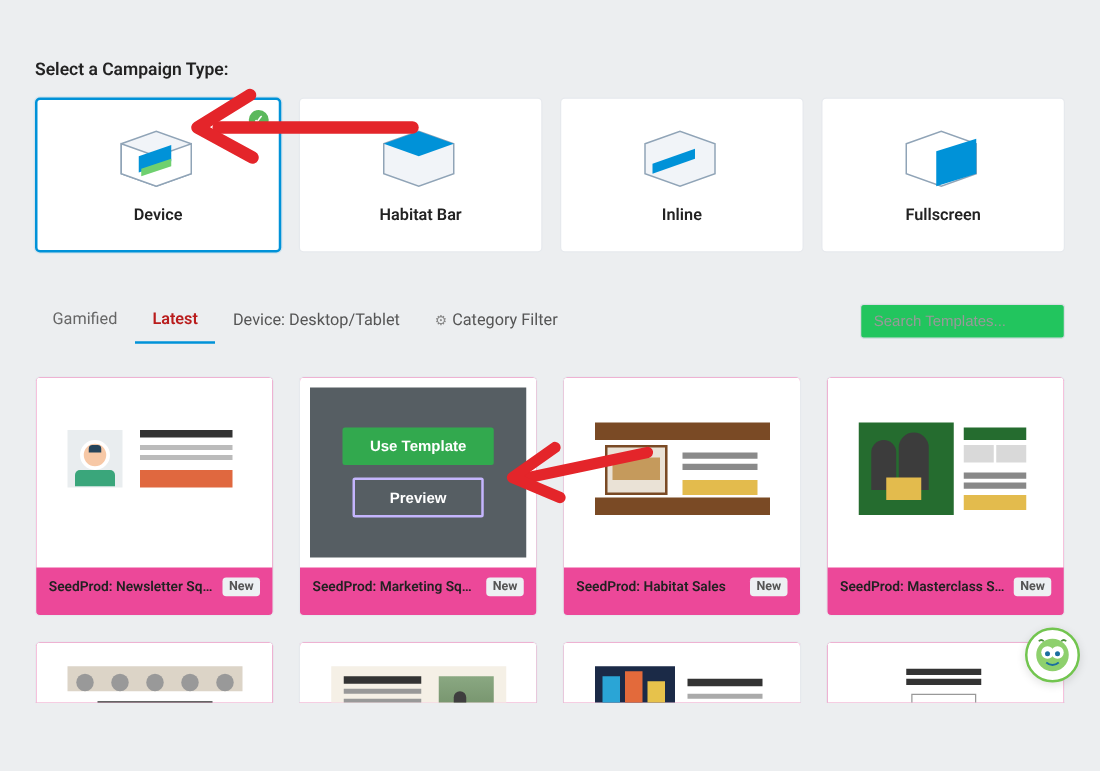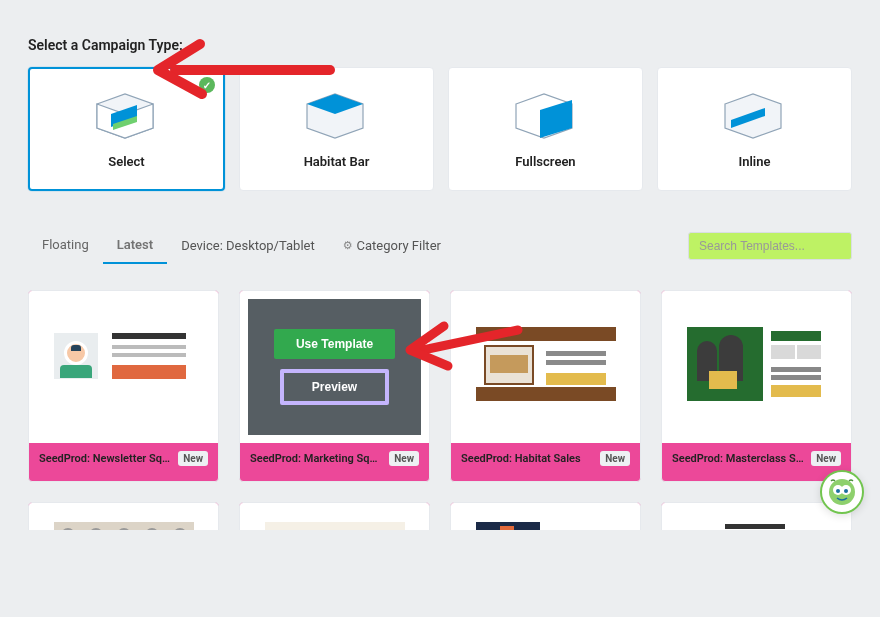--- a/index.html
+++ b/index.html
@@ -8,21 +8,22 @@
     padding: 0;
     background: #eceef0;
     font-family: -apple-system, BlinkMacSystemFont, "Segoe UI", Roboto, Helvetica, Arial, sans-serif;
     color: #222;
   }
   .page {
     width: 880px;
     height: 530px;
     position: relative;
     overflow: hidden;
-    padding: 37px 28px 0 28px;
+    padding: 16px 28px 0 28px;
+    margin-top: 32px;
   }
   .section-title {
     font-size: 14px;
     font-weight: 600;
     margin-bottom: 14px;
     color: #222;
   }
 
   
   .campaign-types {
@@ -84,40 +85,40 @@
     margin-bottom: 26px;
   }
   .tab {
     padding: 10px 14px;
     font-size: 13px;
     color: #666;
     cursor: pointer;
     border-bottom: 2px solid transparent;
   }
   .tab.active {
-    color: #737373;
+    color: #b91c1c;
     font-weight: 600;
     border-bottom: 2px solid #0092d8;
   }
   .filter-item {
     padding: 10px 14px;
     font-size: 13px;
     color: #555;
     cursor: pointer;
     display: inline-flex;
     align-items: center;
     gap: 4px;
   }
   .gear-icon {
     font-size: 11px;
     color: #888;
   }
   .search-box {
     margin-left: auto;
-    background: #bef264;
+    background: #22c55e;
     border: 1px solid #d9dee3;
     border-radius: 3px;
     padding: 6px 10px;
     font-size: 12px;
     width: 164px;
     color: #222;
   }
   .search-box::placeholder { color: #999; }
 
   
@@ -186,21 +187,21 @@
     border: none;
     padding: 8px 22px;
     font-size: 12px;
     font-weight: 600;
     cursor: pointer;
     border-radius: 2px;
   }
   .btn-preview {
     background: transparent;
     color: #fff;
-    border: 4px solid #c4b5fd;
+    border: 2px solid #c4b5fd;
     padding: 7px 28px;
     font-size: 12px;
     font-weight: 600;
     cursor: pointer;
     border-radius: 2px;
   }
 
   
   .row-partial .template-card { height: 110px; }
   .row-partial .template-preview { height: 110px; }
@@ -250,65 +251,65 @@
       <div class="type-icon">
         <svg width="68" height="56" viewBox="0 0 68 56">
           <g transform="translate(4,4)">
             <polygon points="0,10 28,0 56,10 56,34 28,44 0,34" fill="#f1f4f8" stroke="#90a4b7" stroke-width="1.2"></polygon>
             <polygon points="0,10 28,20 56,10 56,34 28,44 0,34" fill="#fff" stroke="#90a4b7" stroke-width="1.2"></polygon>
             <polygon points="14,20 40,11 40,24 14,33" fill="#0092d8"></polygon>
             <polygon points="16,30 40,22 40,28 16,36" fill="#6fd06f"></polygon>
           </g>
         </svg>
       </div>
-      <div class="type-label">Select</div>
+      <div class="type-label">Device</div>
     </div>
 
     <div class="type-card">
       <div class="type-icon">
         <svg width="68" height="56" viewBox="0 0 68 56">
           <g transform="translate(4,4)">
             <polygon points="0,10 28,0 56,10 56,34 28,44 0,34" fill="#f1f4f8" stroke="#90a4b7" stroke-width="1.2"></polygon>
             <polygon points="0,10 28,0 56,10 28,20" fill="#0092d8"></polygon>
           </g>
         </svg>
       </div>
       <div class="type-label">Habitat Bar</div>
     </div>
 
     <div class="type-card">
       <div class="type-icon">
         <svg width="68" height="56" viewBox="0 0 68 56">
           <g transform="translate(4,4)">
+            <polygon points="0,10 28,0 56,10 56,34 28,44 0,34" fill="#f1f4f8" stroke="#90a4b7" stroke-width="1.2"></polygon>
+            <polygon points="6,26 40,14 40,22 6,34" fill="#0092d8"></polygon>
+          </g>
+        </svg>
+      </div>
+      <div class="type-label">Inline</div>
+    </div>
+
+    <div class="type-card">
+      <div class="type-icon">
+        <svg width="68" height="56" viewBox="0 0 68 56">
+          <g transform="translate(4,4)">
             <polygon points="0,10 28,0 56,10 56,34 28,44 0,34" fill="#fff" stroke="#90a4b7" stroke-width="1.2"></polygon>
             <polygon points="24,16 56,6 56,34 24,44" fill="#0092d8"></polygon>
           </g>
         </svg>
       </div>
       <div class="type-label">Fullscreen</div>
     </div>
 
-    <div class="type-card">
-      <div class="type-icon">
-        <svg width="68" height="56" viewBox="0 0 68 56">
-          <g transform="translate(4,4)">
-            <polygon points="0,10 28,0 56,10 56,34 28,44 0,34" fill="#f1f4f8" stroke="#90a4b7" stroke-width="1.2"></polygon>
-            <polygon points="6,26 40,14 40,22 6,34" fill="#0092d8"></polygon>
-          </g>
-        </svg>
-      </div>
-      <div class="type-label">Inline</div>
-    </div>
-
 
 
   </div>
 
   <div class="filter-bar">
-    <div class="tab">Floating</div>
+    <div class="tab">Gamified</div>
     <div class="tab active">Latest</div>
     <div class="filter-item">
         <span>Device: Desktop/Tablet</span>
       </div>
     <div class="filter-item">
       <span class="gear-icon">⚙</span>
       <span>Category Filter</span>
     </div>
     <input class="search-box" placeholder="Search Templates..." style="">
   </div>

